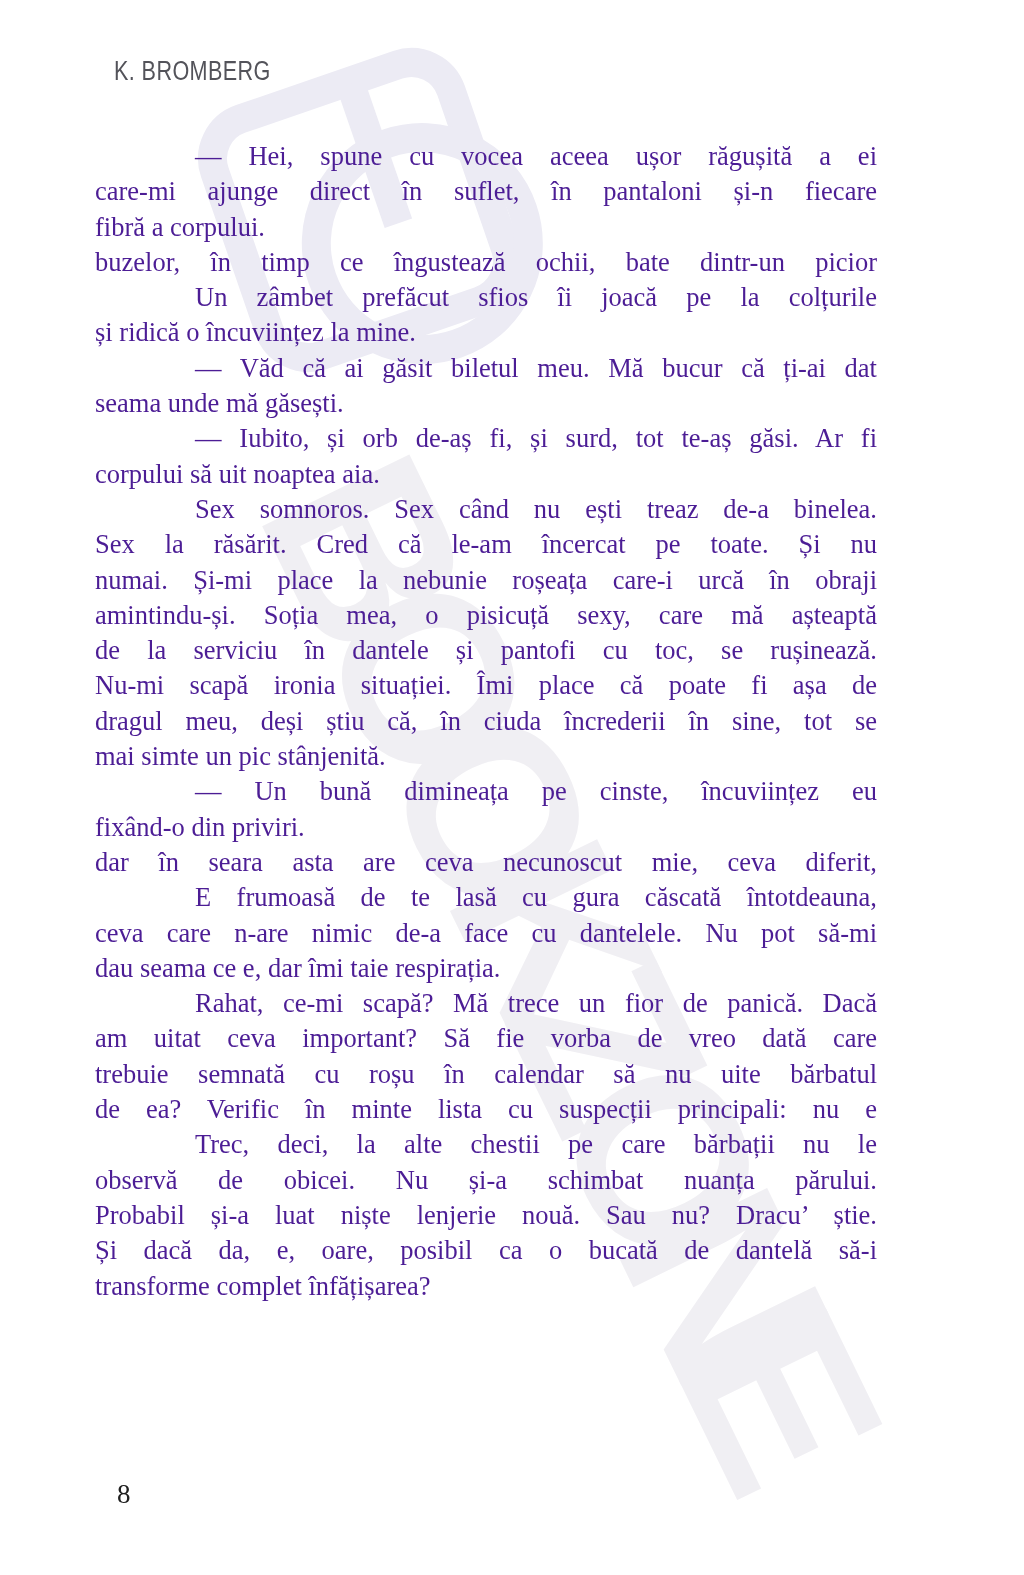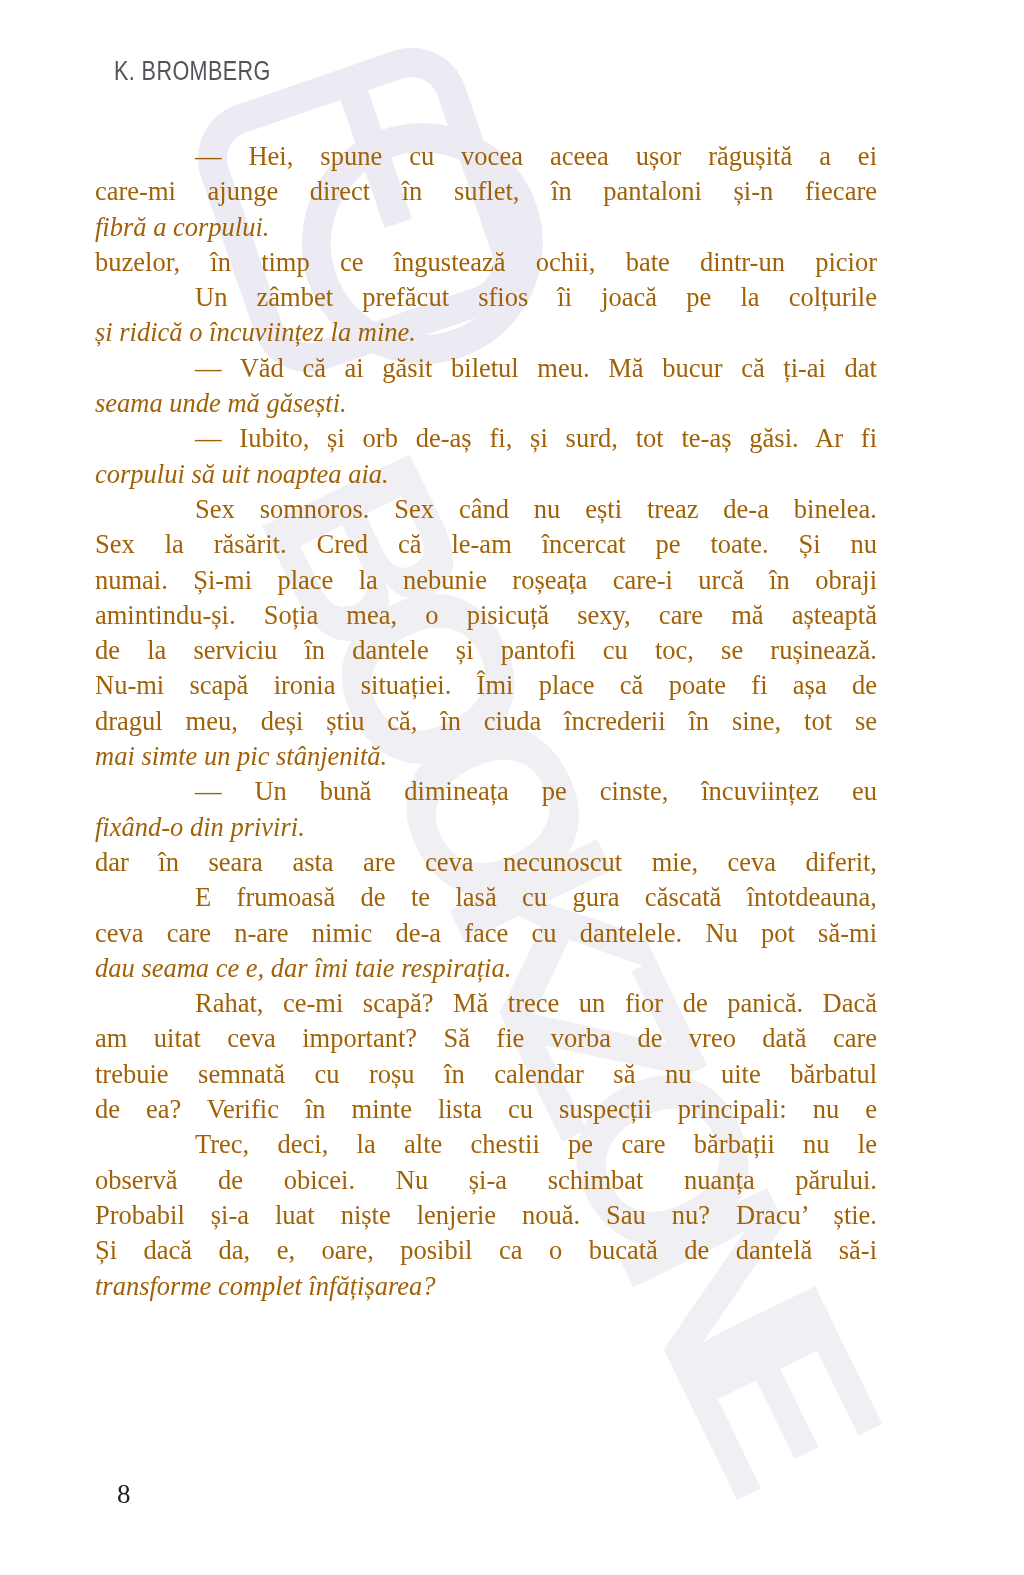--- a/index.html
+++ b/index.html
@@ -27,25 +27,25 @@
     position:absolute; left:114px; top:56px; z-index:2;
     font-family:"Liberation Sans", sans-serif;
     font-size:27px; font-weight:400; color:#53535a;
     letter-spacing:0.5px;
     transform:scaleX(0.8); transform-origin:0 0;
     white-space:nowrap;
   }
 
   .content {
     position:absolute; left:95px; top:139px; width:782px; z-index:1;
-    color:#a16207; font-size:26.5px; line-height:35.3px;
+    color:#4c1d95; font-size:26.5px; line-height:35.3px;
   }
   .para { margin:0; }
   .line { text-align:justify; text-align-last:justify; }
-  .line.last { text-align:left; text-align-last:auto;font-style:italic; }
+  .line.last { text-align:left; text-align-last:auto; }
   .line.first { text-indent:100px; }
 
   .page-number {
     position:absolute; left:117px; top:1479px; z-index:1;
     font-size:27px; color:#202020;
   }
 </style>
 </head>
 <body>
 

